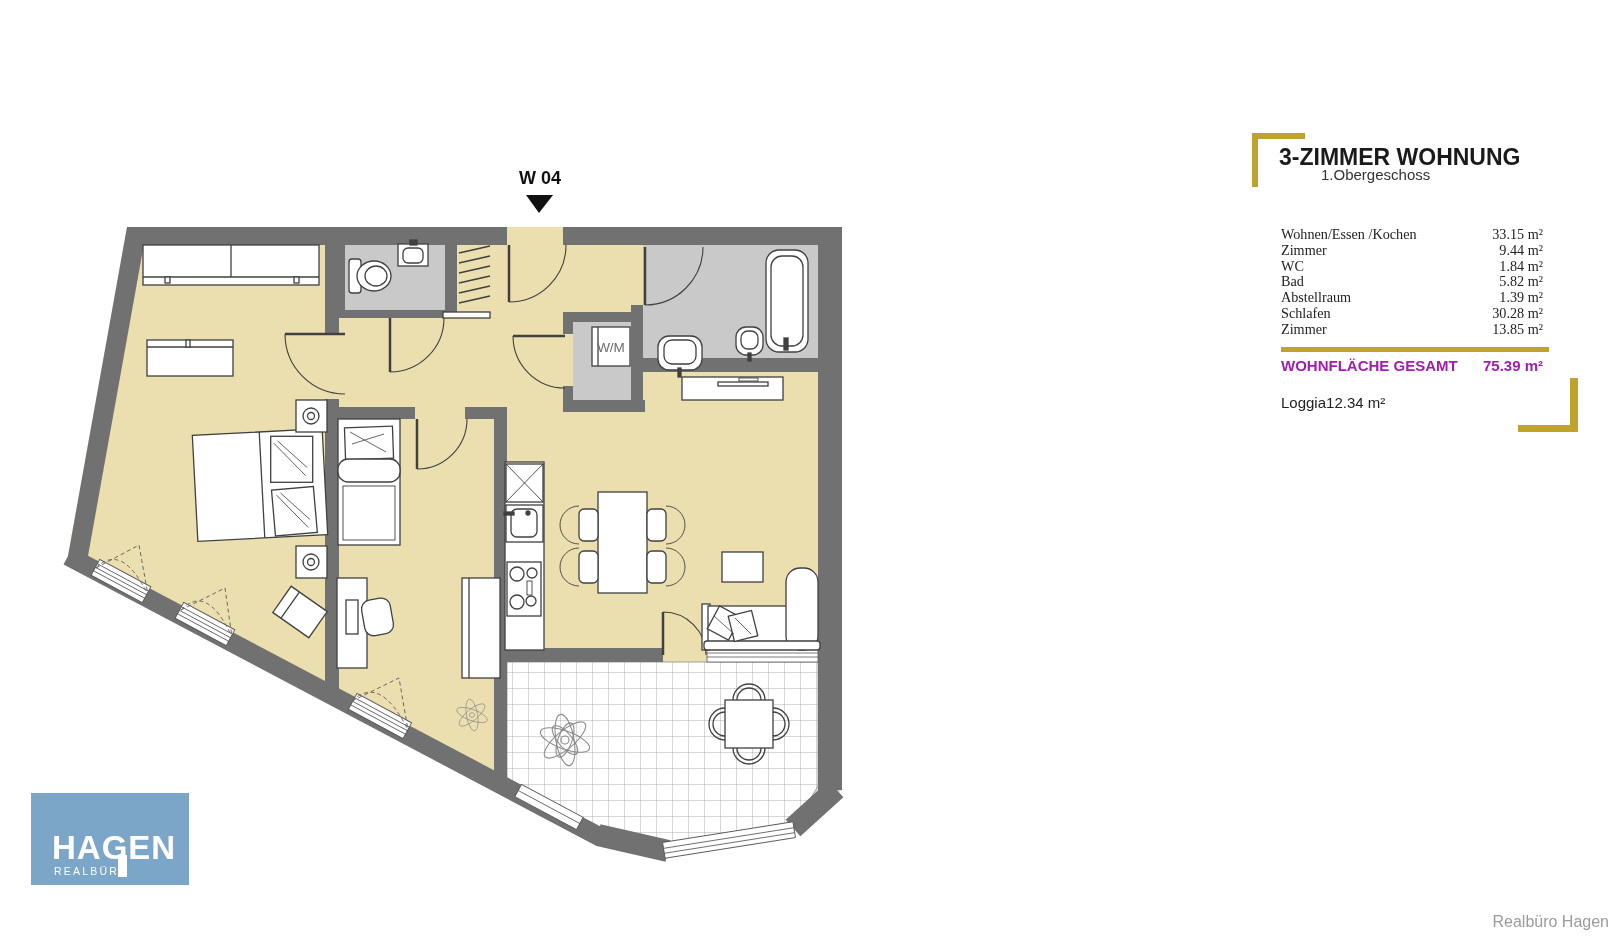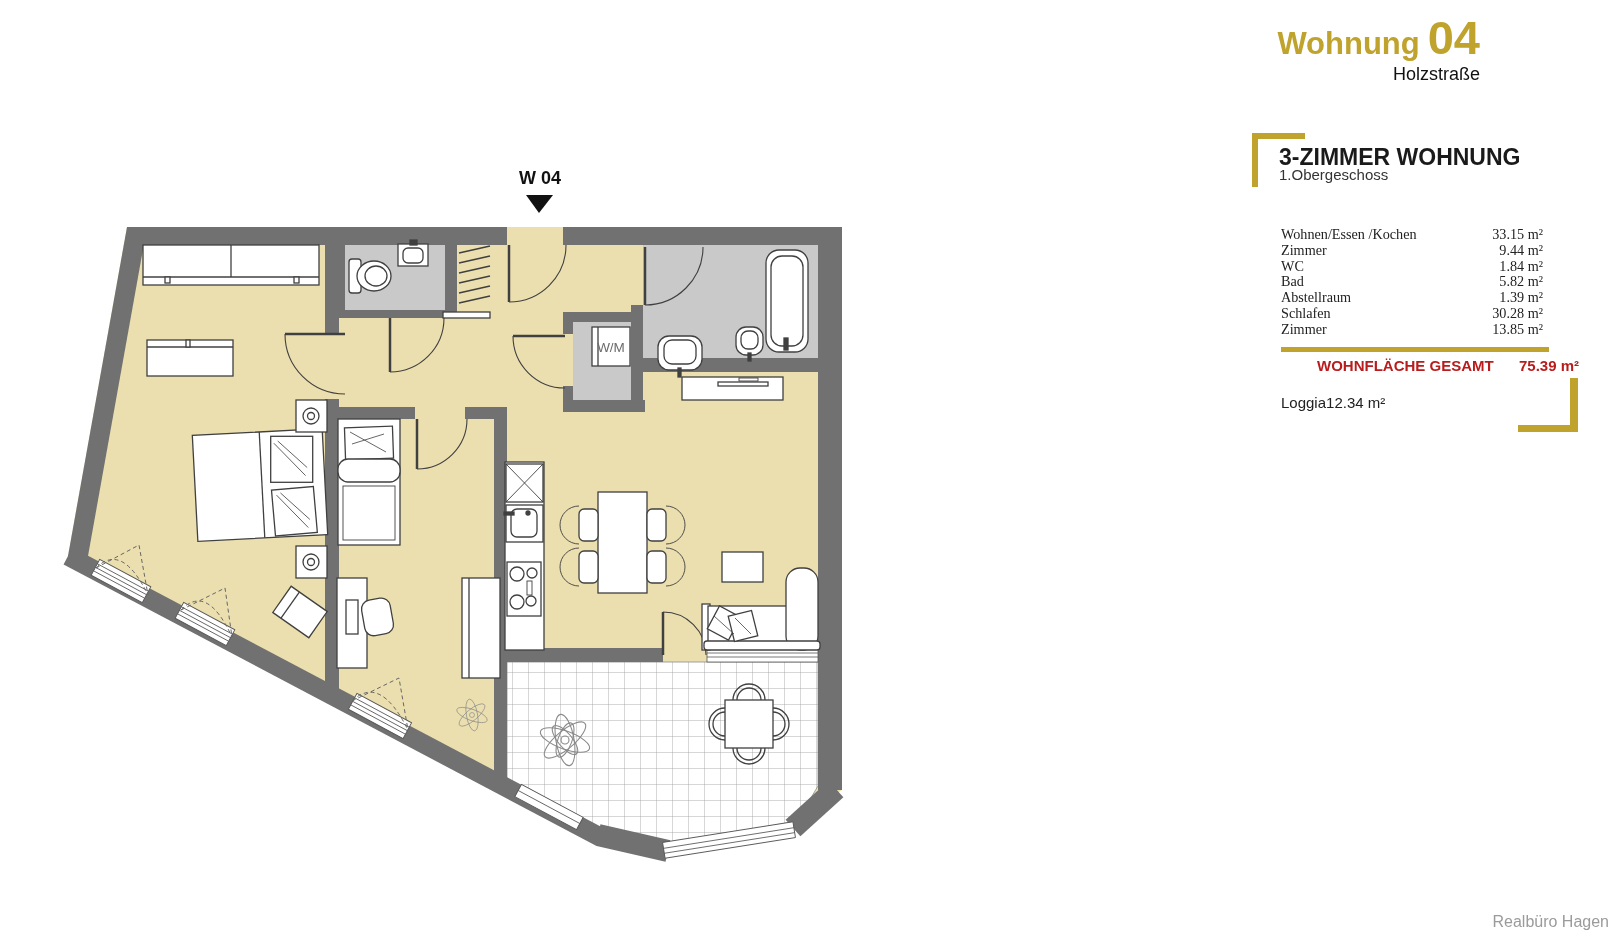--- a/index.html
+++ b/index.html
@@ -7,27 +7,27 @@
         font-family:"Liberation Sans",sans-serif;overflow:hidden;}
   .abs{position:absolute;}
   
   .title-block{left:1180px;top:14px;width:300px;text-align:right;line-height:1;}
   .title-word{font-size:31px;font-weight:bold;color:#bfa32c;letter-spacing:0;}
   .title-num{font-size:47px;font-weight:bold;color:#bfa32c;margin-left:8px;}
   .title-sub{margin-top:4px;font-size:18px;color:#111;}
   .bracket-tl{left:1252px;top:133px;width:47px;height:48px;
               border-top:6px solid #bfa32c;border-left:6px solid #bfa32c;}
   .type-title{left:1279px;top:144px;font-size:23px;font-weight:bold;color:#1a1a1a;}
-  .floor-line{left:1279px;top:166px;font-size:15px;color:#333;text-align:right;}
+  .floor-line{left:1321px;top:166px;font-size:15px;color:#333;text-align:right;}
   .rooms{left:1281px;top:227px;width:262px;}
   .room-row{display:flex;justify-content:space-between;font-size:14.2px;
             color:#222;line-height:15.8px;font-family:Liberation Serif, serif;}
   .gold-rule{left:1281px;top:347px;width:268px;height:5px;background:#bfa32c;}
   .total-row{left:1281px;top:357px;width:262px;display:flex;
-             justify-content:space-between;font-size:15px;font-weight:bold;color:#b91c1c;margin-left:36px;}
+             justify-content:space-between;font-size:15px;font-weight:bold;color:#a21caf;}
   .loggia-row{left:1281px;top:394px;width:262px;display:flex;
               justify-content:flex-start;font-size:15px;color:#222;}
   .bracket-br{left:1518px;top:378px;width:52px;height:47px;
               border-bottom:7px solid #bfa32c;border-right:8px solid #bfa32c;}
   
   .logo{left:31px;top:793px;width:158px;height:92px;background:#7ca6c8;}
   .logo-brand{position:absolute;left:21px;top:36px;font-size:33px;font-weight:bold;
               color:#fff;letter-spacing:1px;}
   .logo-g-bar{position:absolute;left:87px;top:62px;width:9px;height:22px;background:#fff;}
   .logo-sub{position:absolute;left:23px;top:72px;font-size:10.5px;color:#fff;
@@ -343,26 +343,20 @@
       </g>
     </g>
 
     <g>
       <text x="540" y="184" text-anchor="middle" font-size="18" font-weight="600" fill="#111" font-family="Liberation Sans, sans-serif">W 04</text>
       <polygon points="526,195 553,195 539,213" fill="#111"></polygon>
       <text x="611" y="352" text-anchor="middle" font-size="13.5" fill="#6b6b6b" font-family="Liberation Sans, sans-serif">W/M</text>
     </g>
   </svg>
 
-  <div class="abs title-block">
-    <div>
-      <span class="title-word">Wohnung</span><span class="title-num">04</span>
-    </div>
-    <div class="title-sub">Holzstraße</div>
-  </div>
 
   <div class="abs bracket-tl"></div>
 
   <div class="abs type-title">3-ZIMMER WOHNUNG</div>
   <div class="abs floor-line">1.Obergeschoss</div>
 
   <div class="abs rooms">
     <div class="room-row">
       <span>Wohnen/Essen /Kochen</span>
       <span>33.15 m²</span>
@@ -400,16 +394,21 @@
     <span>75.39 m²</span>
   </div>
 
   <div class="abs loggia-row">
     <span>Loggia</span>
     <span>12.34 m²</span>
   </div>
 
   <div class="abs bracket-br"></div>
 
+  <div class="abs logo">
+    <div class="logo-brand">HAGEN</div>
+    <div class="logo-g-bar"></div>
+    <div class="logo-sub">REALBÜRO</div>
+  </div>
 
   <div class="abs credit">Realbüro Hagen</div>
 
 </div>
 
 </body></html>

